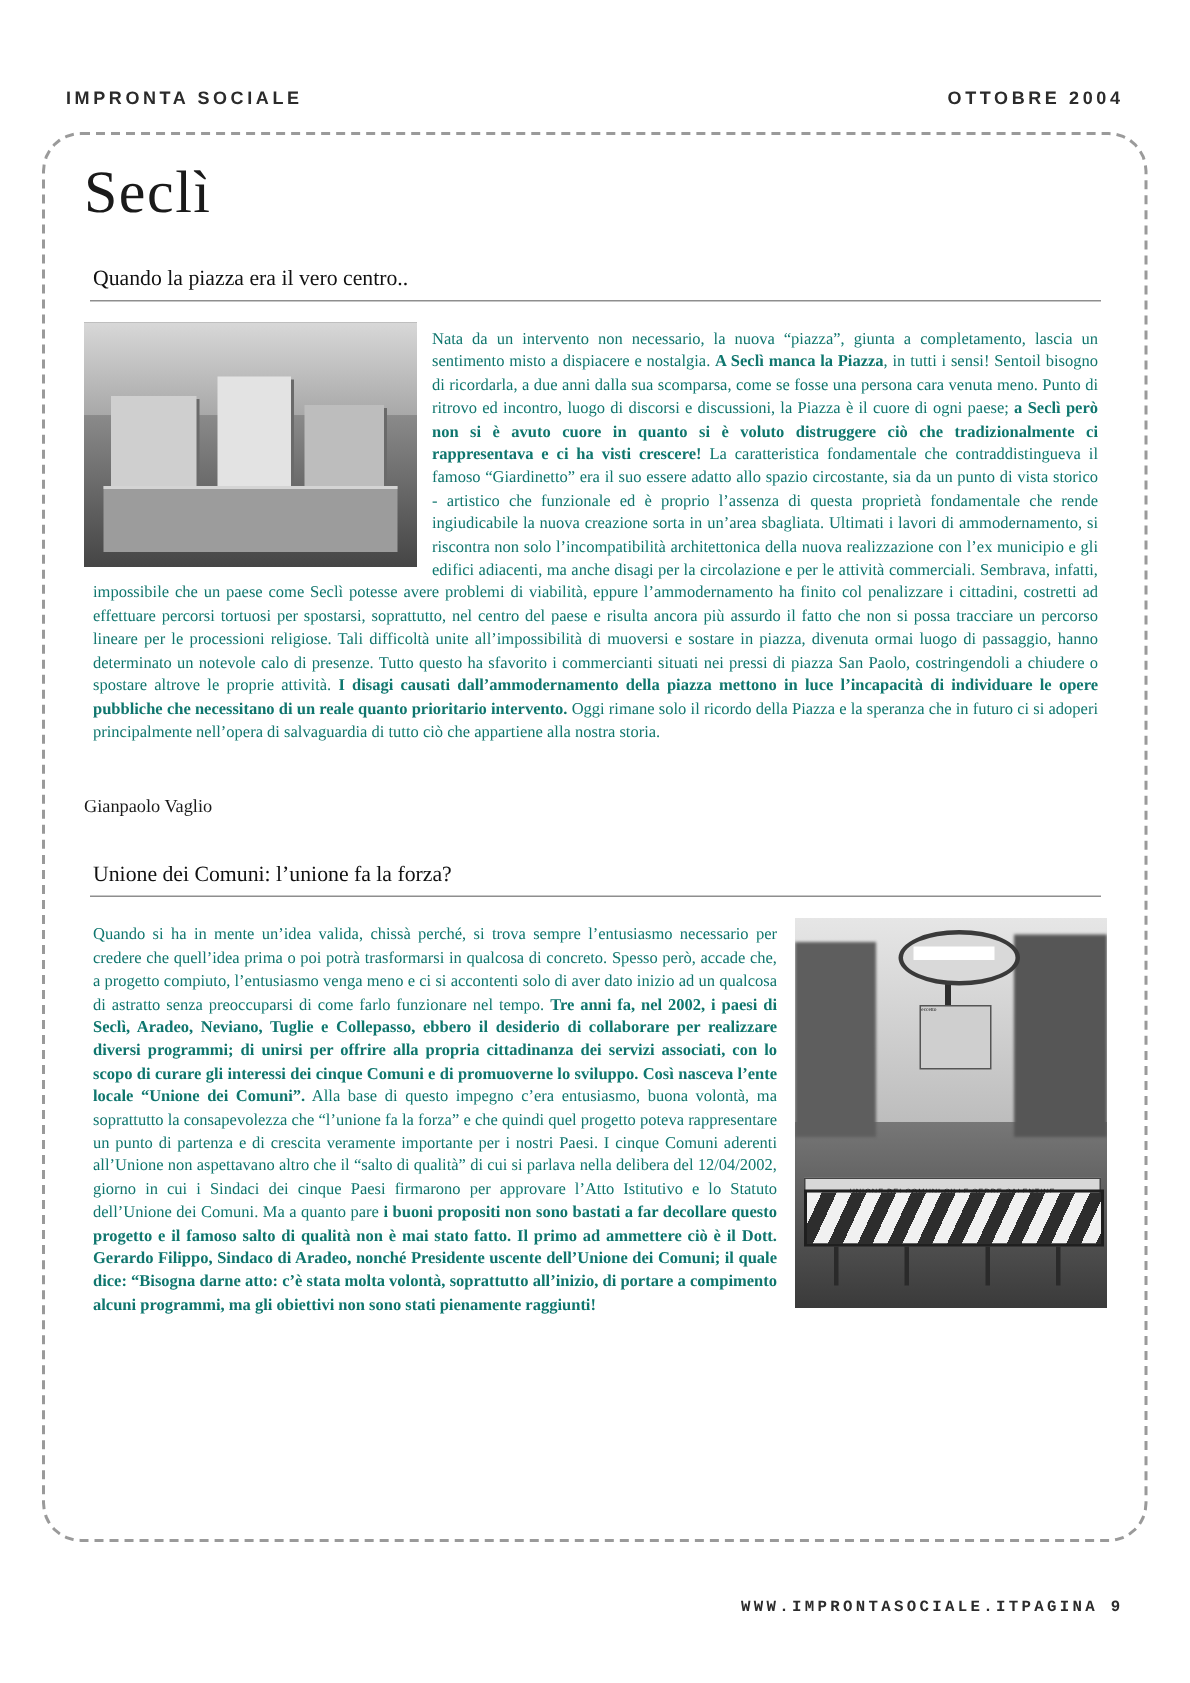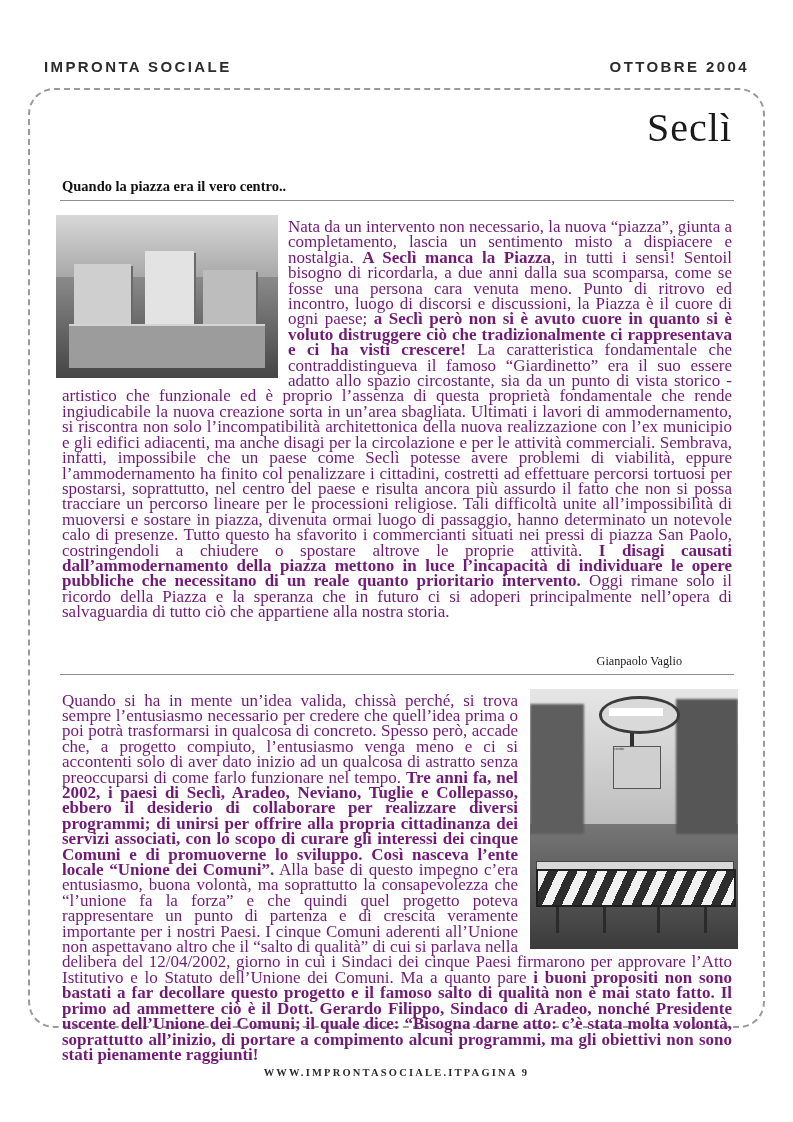--- a/index.html
+++ b/index.html
@@ -24,21 +24,21 @@
   
   .masthead {
     position: absolute;
     top: 58px;
     left: 44px;
     right: 44px;
     display: flex;
     justify-content: space-between;
     align-items: flex-start;
     font-family: "Liberation Sans", sans-serif;
-    font-size: 15px;
+    font-size: 12px;
     letter-spacing: 2.4px;
     font-weight: bold;
     color: #2b2b2b;
   }
 
   
   .frame {
     position: absolute;
     top: 88px;
     left: 28px;
@@ -49,65 +49,65 @@
     box-sizing: border-box;
   }
 
   
   .footer {
     position: absolute;
     bottom: 44px;
     left: 44px;
     right: 44px;
     display: flex;
-    justify-content: center;
+    justify-content: flex-end;
     align-items: baseline;
-    font-family: Liberation Serif, serif;
+    font-family: Liberation Mono, monospace;
     font-size: 10.5px;
     letter-spacing: 2.2px;
     font-weight: bold;
     color: #2b2b2b;
   }
 
   
   .content {
     position: absolute;
     top: 96px;
     left: 56px;
     width: 682px;
   }
 
   .town-title {
-    text-align: right;
+    text-align: left;
     font-family: "Liberation Serif", serif;
     font-size: 40px;
     letter-spacing: 1px;
     color: #1a1a1a;
     margin: 12px 6px 0 0;
     line-height: 1;
   }
 
   .sec-head {
     font-family: "Liberation Serif", serif;
-    font-weight: bold;
+    font-weight: normal;
     font-size: 14.5px;
     color: #111;
     margin: 30px 0 0 6px;
   }
   .rule {
     border: none;
     border-top: 1px solid #8e8e8e;
     margin: 5px 4px 12px 4px;
   }
 
   .article {
-    font-size: 17px;
+    font-size: 11px;
     line-height: 15.4px;
     text-align: justify;
-    color: #701a75;
+    color: #0f766e;
     margin: 18px 6px;
   }
   .article b { font-weight: bold; }
 
   
   .photo {
     background: #6f6f6f;
     position: relative;
     overflow: hidden;
   }
@@ -144,21 +144,20 @@
   .rd-sign-pole { position:absolute; left:48%; top:4%; width:4px; height:34%; background:#2e2e2e;}
   .rd-sign { position:absolute; left:33%; top:3%; width:36%; height:12%; background:#d9d9d9; border:3px solid #3a3a3a; border-radius:50%;}
   .rd-sign-bar { position:absolute; left:38%; top:7.3%; width:26%; height:3.4%; background:#ffffff;}
   .rd-panel { position:absolute; left:40%; top:22%; width:22%; height:16%; background:#cfcfcf; border:1px solid #555; font-size:3.6px;}
   .rd-barrier { position:absolute; left:3%; bottom:16%; width:94%; height:13%; background: repeating-linear-gradient(115deg,#f1f1f1 0 9px,#2d2d2d 9px 18px); border:2px solid #1f1f1f;}
   .rd-barrier-label { position:absolute; left:3%; bottom:26%; width:94%; height:7%; background:#d8d8d8; border:1px solid #444; display:flex; align-items:center; justify-content:center; font-family:"Liberation Sans",sans-serif; font-size:5px; letter-spacing:0.6px; color:#1b1b1b;}
   .rd-legs { position:absolute; left:3%; bottom:6%; width:94%; height:10%;}
   .rd-legs span { position:absolute; bottom:0; width:3px; height:100%; background:#2a2a2a;}
 
   .signature {
-    text-align: right;
     font-size: 12.2px;
     margin: 16px 56px 0 0;
     color: #1a1a1a;
   }
   .clear { clear: both; }
 </style>
 </head>
 <body>
 
 <div class="page">
@@ -186,20 +185,21 @@
         <div class="ph-b3"></div>
         <div class="ph-sq"></div>
       </div>
 
       <div class="article">Nata da un intervento non necessario, la nuova “piazza”, giunta a completamento, lascia un sentimento misto a dispiacere e nostalgia. <b>A Seclì manca la Piazza</b>, in tutti i sensi! Sentoil bisogno di ricordarla, a due anni dalla sua scomparsa, come se fosse una persona cara venuta meno. Punto di ritrovo ed incontro, luogo di discorsi e discussioni, la Piazza è il cuore di ogni paese; <b>a Seclì però non si è avuto cuore in quanto si è voluto distruggere ciò che tradizionalmente ci rappresentava e ci ha visti crescere!</b> La caratteristica fondamentale che contraddistingueva il famoso “Giardinetto” era il suo essere adatto allo spazio circostante, sia da un punto di vista storico - artistico che funzionale ed è proprio l’assenza di questa proprietà fondamentale che rende ingiudicabile la nuova creazione sorta in un’area sbagliata. Ultimati i lavori di ammodernamento, si riscontra non solo l’incompatibilità architettonica della nuova realizzazione con l’ex municipio e gli edifici adiacenti, ma anche disagi per la circolazione e per le attività commerciali. Sembrava, infatti, impossibile che un paese come Seclì potesse avere problemi di viabilità, eppure l’ammodernamento ha finito col penalizzare i cittadini, costretti ad effettuare percorsi tortuosi per spostarsi, soprattutto, nel centro del paese e risulta ancora più assurdo il fatto che non si possa tracciare un percorso lineare per le processioni religiose. Tali difficoltà unite all’impossibilità di muoversi e sostare in piazza, divenuta ormai luogo di passaggio, hanno determinato un notevole calo di presenze. Tutto questo ha sfavorito i commercianti situati nei pressi di piazza San Paolo, costringendoli a chiudere o spostare altrove le proprie attività. <b>I disagi causati dall’ammodernamento della piazza mettono in luce l’incapacità di individuare le opere pubbliche che necessitano di un reale quanto prioritario intervento.</b> Oggi rimane solo il ricordo della Piazza e la speranza che in futuro ci si adoperi principalmente nell’opera di salvaguardia di tutto ciò che appartiene alla nostra storia.</div>
       <div class="clear"></div>
       <div class="signature">Gianpaolo Vaglio</div>
     </div>
 
     <div>
+      <div class="sec-head">Unione dei Comuni: l’unione fa la forza?</div>
       <hr class="rule">
 
       <div class="photo right">
         <div class="rd-sky"></div>
         <div class="rd-road"></div>
         <div class="rd-trees-l"></div>
         <div class="rd-trees-r"></div>
         <div class="rd-sign-pole"></div>
         <div class="rd-sign"></div>
         <div class="rd-sign-bar"></div>

